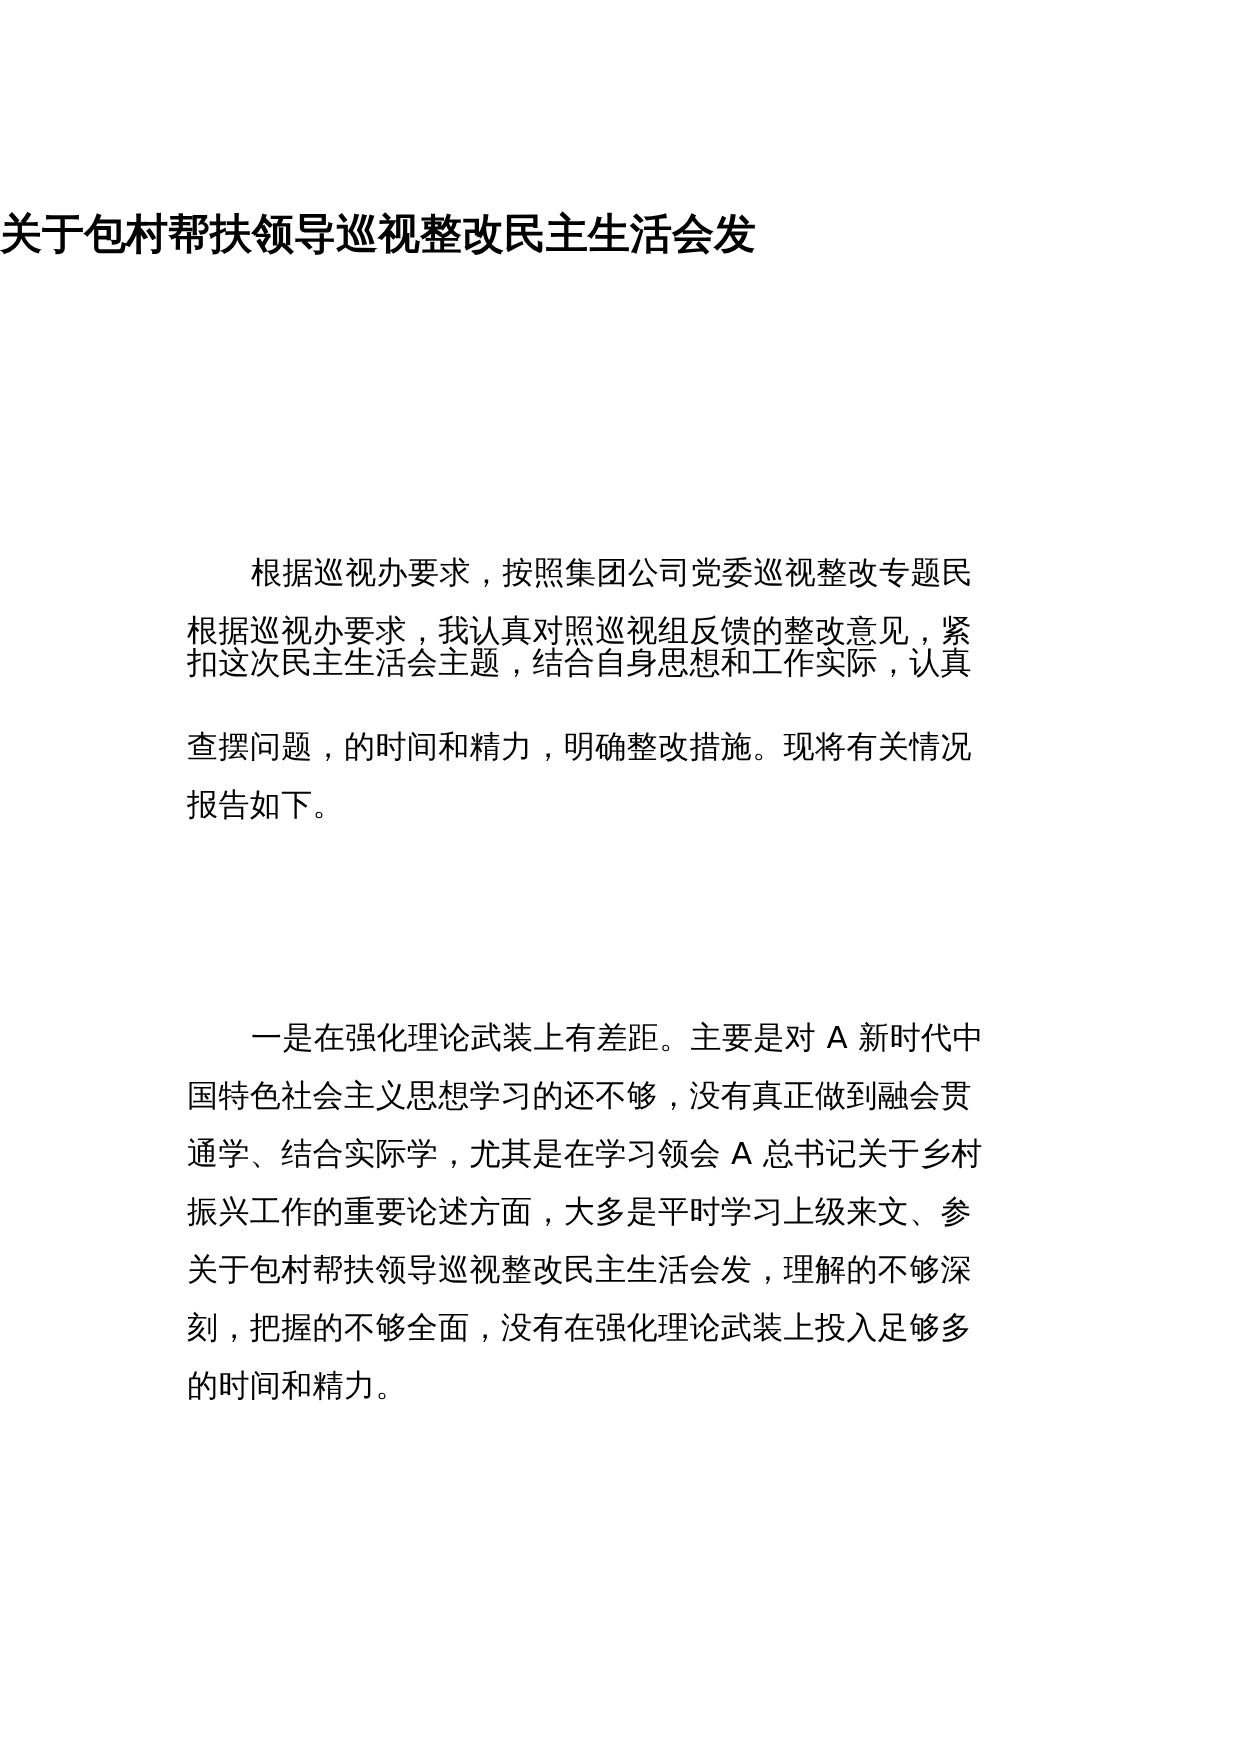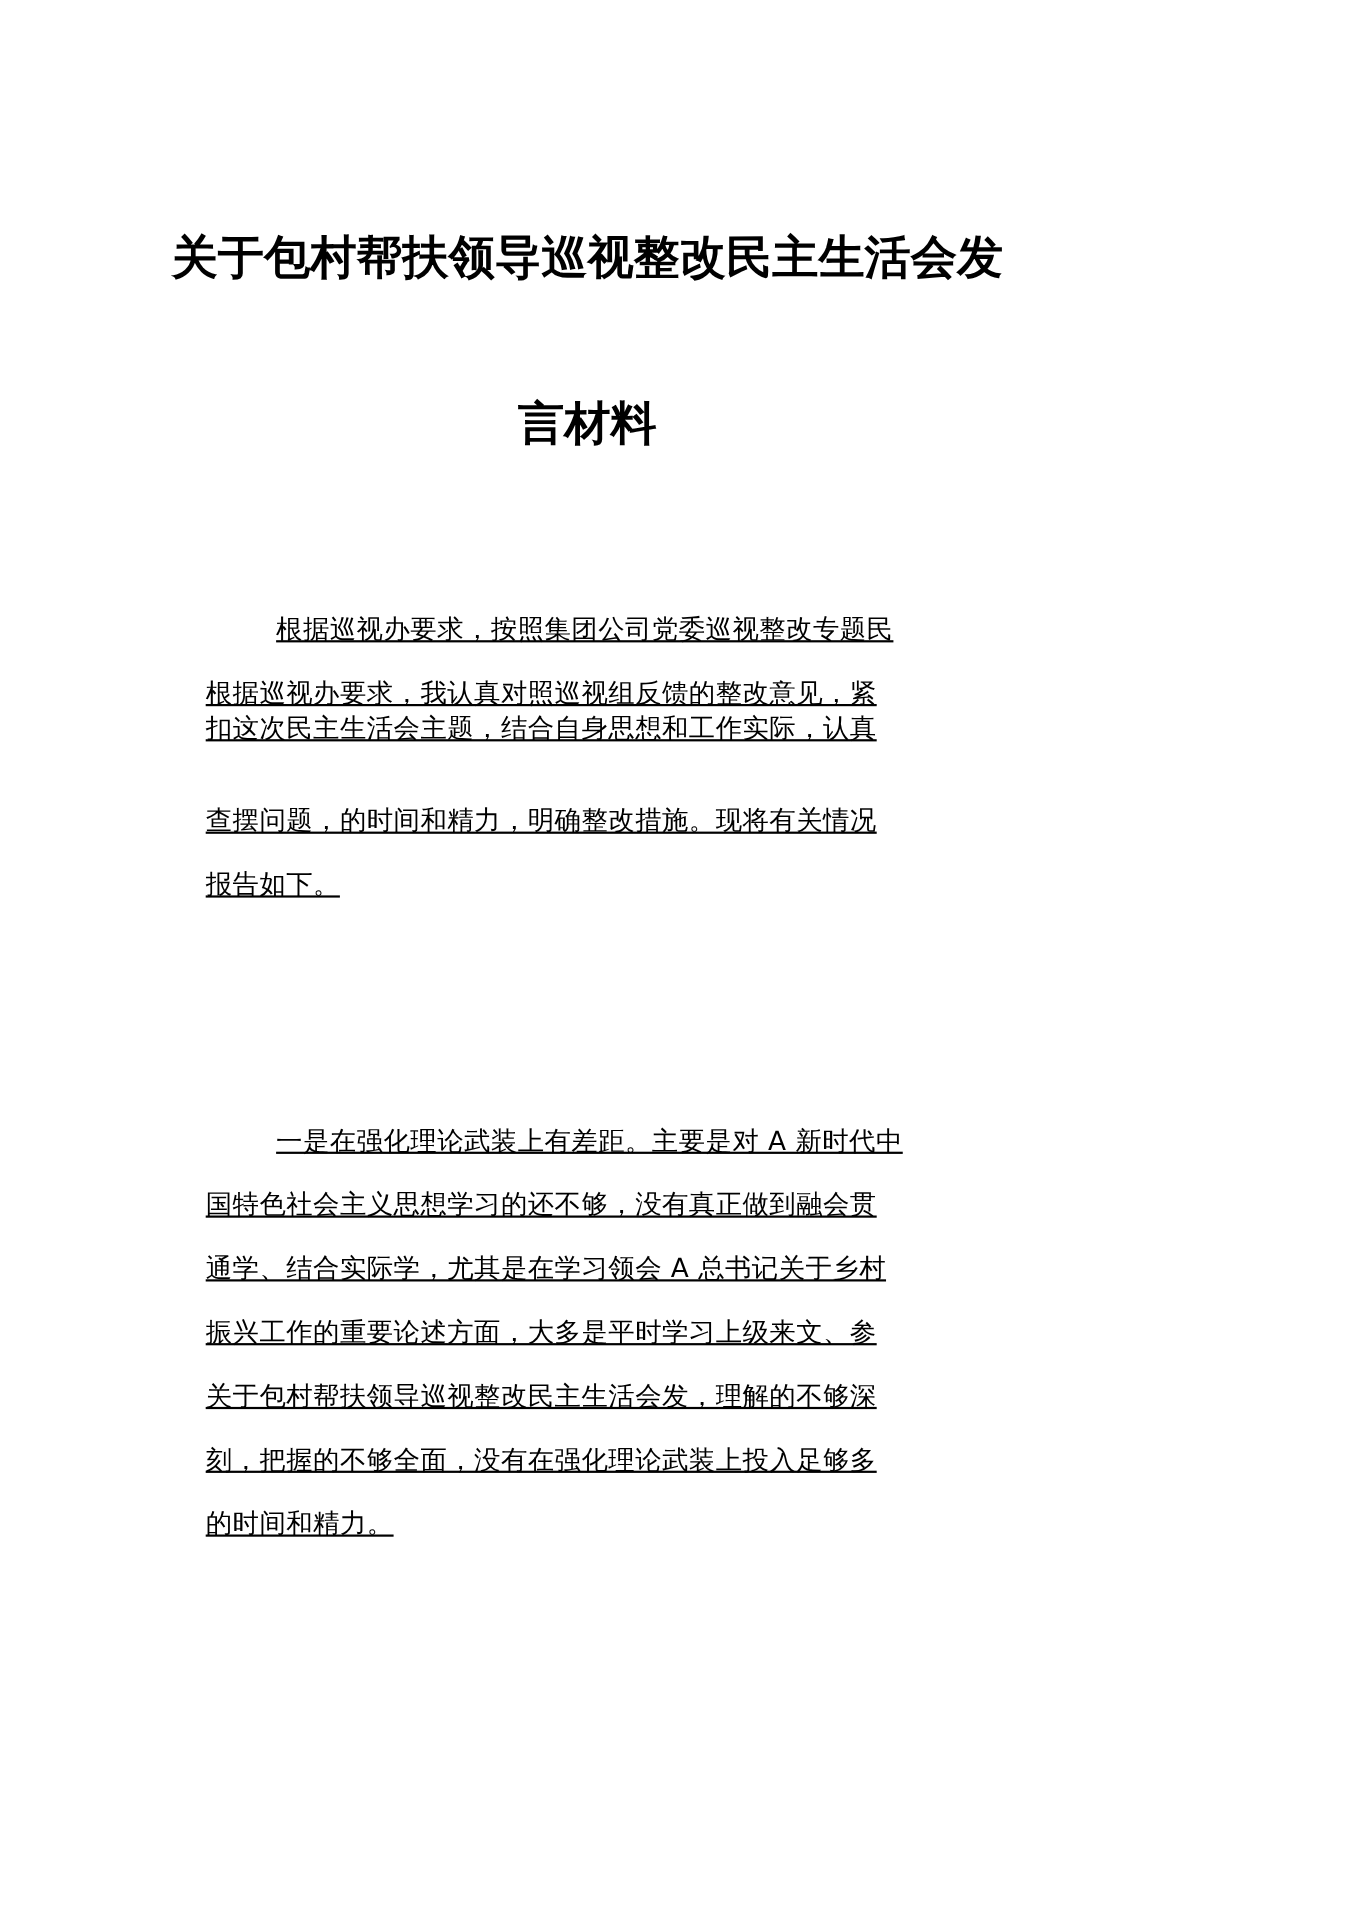--- a/index.html
+++ b/index.html
@@ -19,49 +19,47 @@
       position: absolute;
       left: 0; top: 0;
       width: 1240px;
       height: 1754px;
       background: #ffffff;
     }
     .title-line {
       position: absolute;
       left: 0;
       width: 1068px;
-      text-align: center;
+      text-align: left;
       font-weight: bold;
       font-size: 42px;
       line-height: 60px;
       letter-spacing: 0px;
       white-space: nowrap;
     }
     .title-line.l1 { top: 204px; }
     .title-line.l2 { top: 355px; }
 
     .body-line {
       position: absolute;
       left: 187px;
       width: 870px;
-      font-size: 24px;
+      font-size: 31px;
       line-height: 44px;
       white-space: nowrap;
       letter-spacing: 0.4px;
-      text-decoration: underline;
     }
     .indent { padding-left: 64px; }
   </style>
 </head>
 <body>
 
 <div class="page">
 
   <div class="title-line l1">关于包村帮扶领导巡视整改民主生活会发</div>
-  <div class="title-line l2">言材料</div>
 
   <div>
     <div class="body-line indent" style="top:550px">根据巡视办要求，按照集团公司党委巡视整改专题民</div>
     <div class="body-line" style="top:608px">根据巡视办要求，我认真对照巡视组反馈的整改意见，紧</div>
     <div class="body-line" style="top:640px">扣这次民主生活会主题，结合自身思想和工作实际，认真</div>
     <div class="body-line" style="top:724px">查摆问题，的时间和精力，明确整改措施。现将有关情况</div>
     <div class="body-line" style="top:782px">报告如下。</div>
   </div>
 
 

